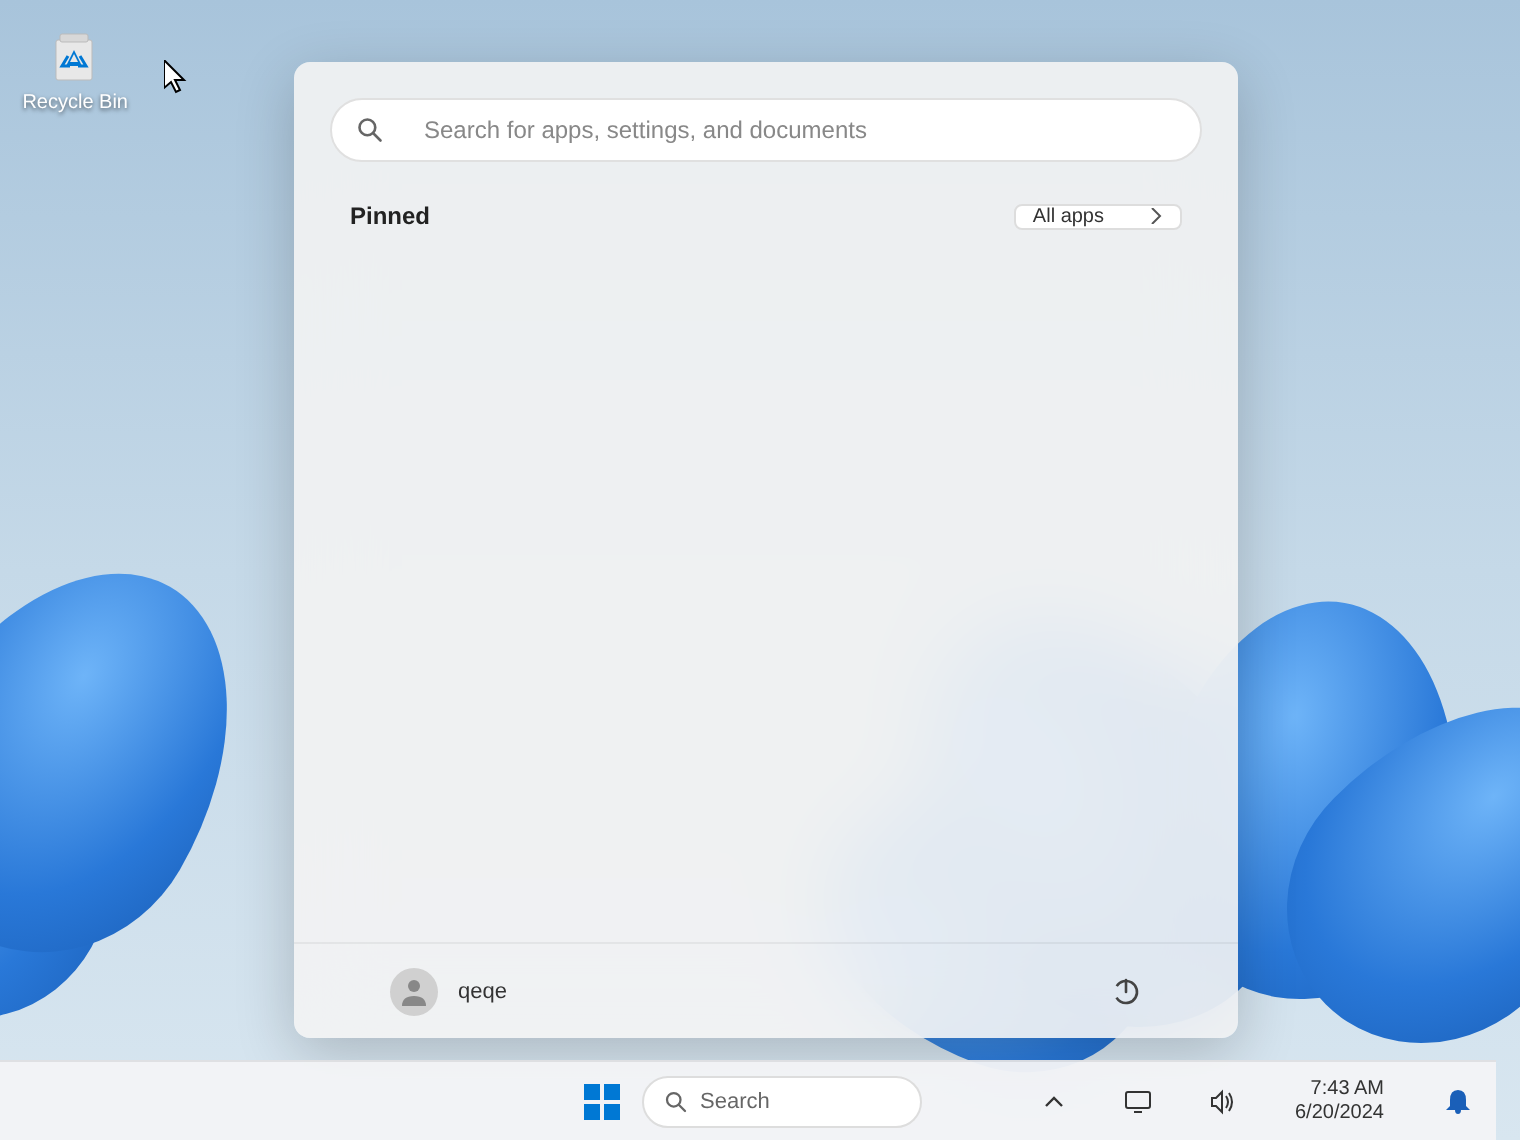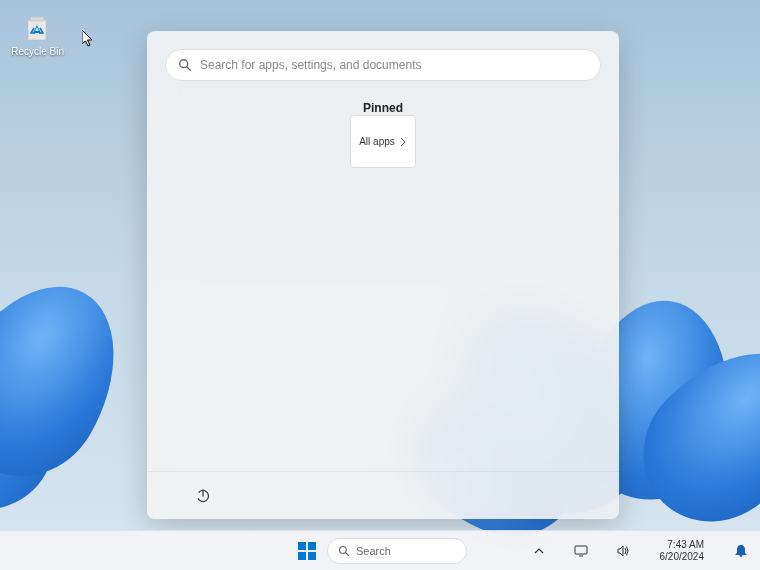--- a/index.html
+++ b/index.html
@@ -20,34 +20,34 @@
 .desktop-icon { position: absolute; top: 6px; left: 8px; width: 58px; text-align: right; cursor: pointer; padding: 2px; border-radius: 2px; }
 .recycle-bin-svg { width: 32px; height: 32px; margin: 4px auto 2px; display: block; }
 .desktop-icon-label { color: white; font-size: 10px; text-shadow: 0 1px 2px rgba(0,0,0,0.6); display: block; }
 
 
 .cursor { position: absolute; top: 30px; left: 82px; z-index: 100; pointer-events: none; }
 
 
 .start-menu { position: absolute; left: 147px; top: 31px; width: 472px; height: 488px; background: rgba(243,243,243,0.9); backdrop-filter: blur(20px); border-radius: 8px; box-shadow: 0 8px 30px rgba(0,0,0,0.2); display: flex; flex-direction: column; }
 .start-search { margin: 18px 18px 0; background: white; border-radius: 16px; height: 32px; display: flex; align-items: center; padding: 0 12px; border: 1px solid #e0e0e0; }
-.start-search input { border: none; outline: none; flex: 1; font-size: 12px; background: transparent; margin-left: 8px; color: #737373; }
+.start-search input { border: none; outline: none; flex: 1; font-size: 12px; background: transparent; margin-left: 20px; color: #737373; }
 .start-search input::placeholder { color: #888; }
 .start-body { flex: 1; padding: 20px 28px 0; }
-.pinned-header { display: flex; justify-content: space-between; align-items: center; flex-direction: column; }
+.pinned-header { display: flex; justify-content: space-between; align-items: center; }
 .pinned-title { font-size: 12px; font-weight: 600; color: #222; }
-.all-apps-btn { background: white; border: 1px solid #ddd; border-radius: 4px; font-size: 10px; padding: 20px 8px; display: flex; align-items: center; gap: 4px; cursor: pointer; color: #333; }
+.all-apps-btn { background: white; border: 1px solid #ddd; border-radius: 4px; font-size: 10px; padding: 0 8px; display: flex; align-items: center; gap: 22px; cursor: pointer; color: #333; }
 .start-footer { height: 48px; border-top: 1px solid rgba(0,0,0,0.05); display: flex; align-items: center; justify-content: space-between; padding: 0 40px; }
 .user-area { display: flex; align-items: center; gap: 10px; cursor: pointer; padding: 4px 8px; border-radius: 4px; }
 .avatar { width: 24px; height: 24px; border-radius: 50%; background: #d0d0d0; display: flex; align-items: center; justify-content: center; }
 .user-name { font-size: 11px; color: #333; }
 .power-btn { width: 32px; height: 32px; display: flex; align-items: center; justify-content: center; cursor: pointer; border-radius: 4px; }
 
 
-.taskbar { position: absolute; bottom: 0; left: 0; right: 0; height: 40px; background: rgba(244,244,246,0.92); backdrop-filter: blur(20px); border-top: 1px solid rgba(0,0,0,0.08); display: flex; align-items: center; margin-top: 31px; }
+.taskbar { position: absolute; bottom: 0; left: 0; right: 12px; height: 40px; background: rgba(244,244,246,0.92); backdrop-filter: blur(20px); border-top: 1px solid rgba(0,0,0,0.08); display: flex; align-items: center; margin-top: 31px; }
 .taskbar-center { position: absolute; left: 50%; transform: translateX(-50%); display: flex; align-items: center; gap: 6px; }
 .start-button { width: 28px; height: 28px; display: flex; align-items: center; justify-content: center; cursor: pointer; border-radius: 4px; }
 .taskbar-search { background: white; border: 1px solid #ddd; border-radius: 14px; height: 26px; width: 140px; display: flex; align-items: center; padding: 0 10px; cursor: pointer; }
 .taskbar-search-text { font-size: 11px; color: #666; margin-left: 6px; }
 .taskbar-right { position: absolute; right: 8px; display: flex; align-items: center; gap: 20px; }
 .tray-icon { width: 22px; height: 28px; display: flex; align-items: center; justify-content: center; cursor: pointer; }
 .datetime { text-align: right; font-size: 10px; line-height: 12px; color: #333; padding: 0 6px; cursor: pointer; }
 </style>
 </head>
 <body>
@@ -91,20 +91,29 @@
       <span class="pinned-title">Pinned</span>
       <button class="all-apps-btn">
         <span>All apps</span>
         <svg width="8" height="8" viewBox="0 0 8 8">
           <path d="M2 0 L6 4 L2 8" fill="none" stroke="#555" stroke-width="1"></path>
         </svg>
       </button>
     </div>
   </div>
   <div class="start-footer">
+    <div class="user-area">
+      <div class="avatar">
+        <svg width="16" height="16" viewBox="0 0 16 16">
+          <circle cx="8" cy="5" r="3" fill="#888"></circle>
+          <path d="M2 15 Q2 10 8 10 Q14 10 14 15" fill="#888"></path>
+        </svg>
+      </div>
+      <span class="user-name">qeqe</span>
+    </div>
     <div class="power-btn">
       <svg width="16" height="16" viewBox="0 0 16 16">
         <circle cx="8" cy="8" r="5.5" fill="none" stroke="#444" stroke-width="1.3" stroke-dasharray="20 6" transform="rotate(-60 8 8)"></circle>
         <line x1="8" y1="2" x2="8" y2="8" stroke="#444" stroke-width="1.3" stroke-linecap="round"></line>
       </svg>
     </div>
   </div>
 </div>
 
 <div class="taskbar">

